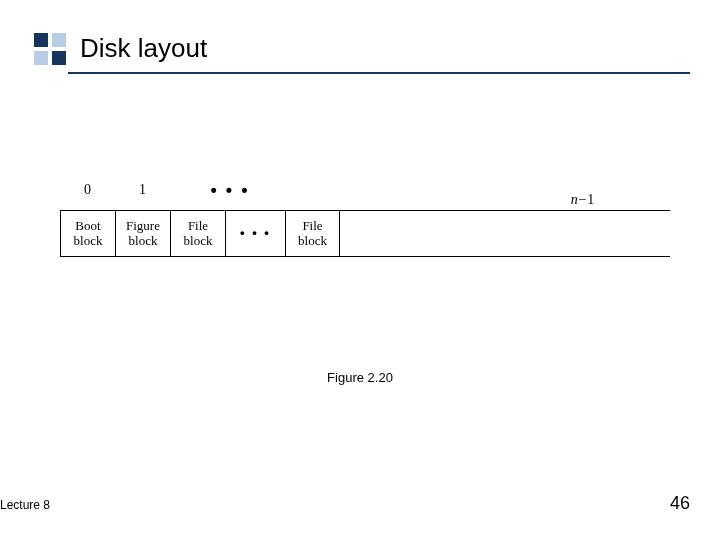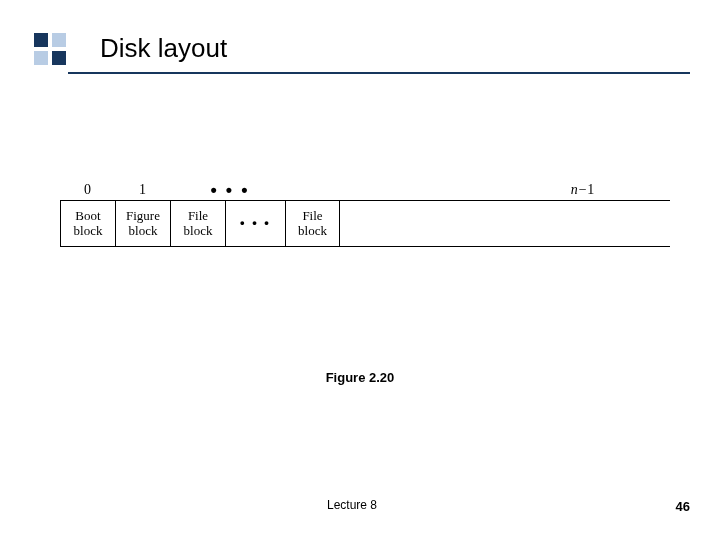--- a/index.html
+++ b/index.html
@@ -47,21 +47,20 @@
     right: 30px;
     height: 2px;
     background: #17365d;
   }
   .title {
     position: absolute;
     top: 33px;
     left: 80px;
     font-size: 26px;
     font-weight: 400;
-    margin-left: 20px;
   }
   
   .diagram {
     position: absolute;
     top: 180px;
     left: 60px;
     width: 610px;
   }
   .row-labels {
     display: flex;
@@ -103,39 +102,40 @@
   .cell.ellipsis {
     border-left: 1px solid #000;
   }
   .caption {
     position: absolute;
     top: 370px;
     left: 0;
     right: 0;
     text-align: center;
     font-size: 13px;
-    font-weight: bold;
+    font-weight: normal;
   }
   .footer {
     position: absolute;
     bottom: 28px;
     left: 0;
     right: 16px;
-    text-align: center;
+    text-align: left;
     font-size: 12px;
   }
   .pagenum {
     position: absolute;
     bottom: 26px;
     right: 30px;
-    font-size: 13px;
-    font-weight: bold;
+    font-size: 18px;
+    font-weight: normal;
   }
   .nminus1 {
     font-style: italic;
+    margin-top: 10px;
   }
   .nminus1 .n {
     font-style: italic;
   }
 </style>
 </head>
 <body>
 
 <div class="slide">
 

